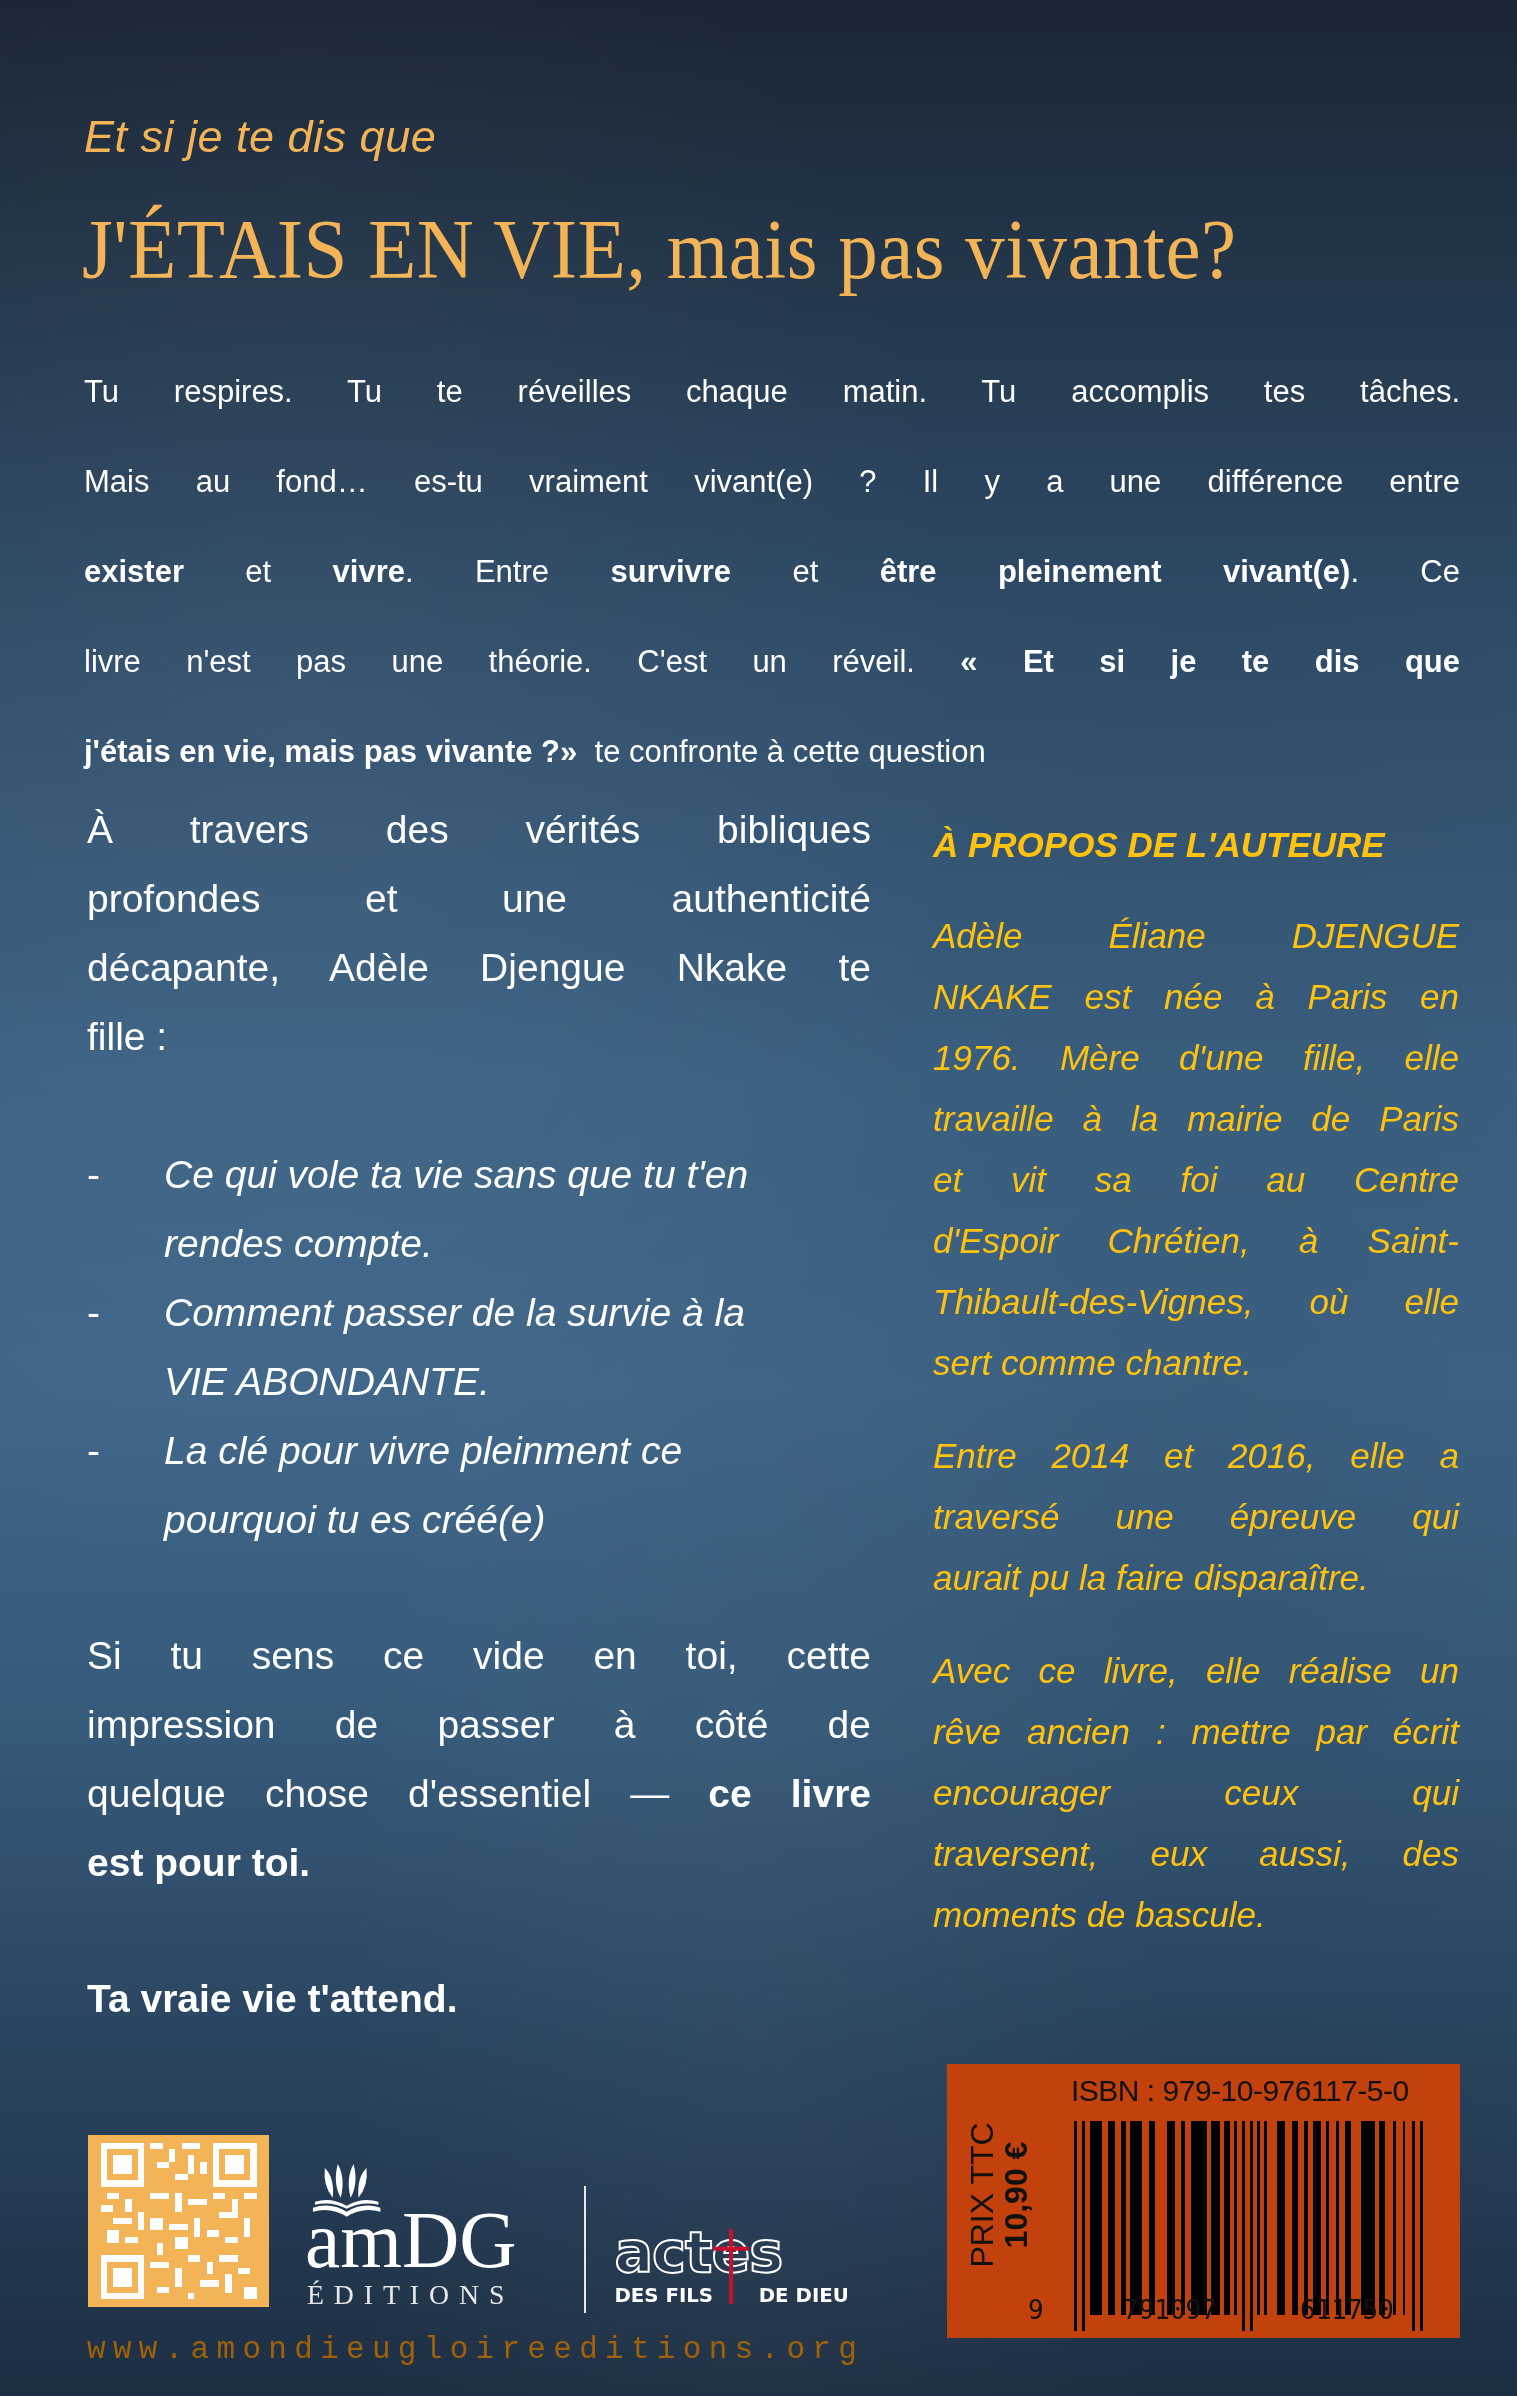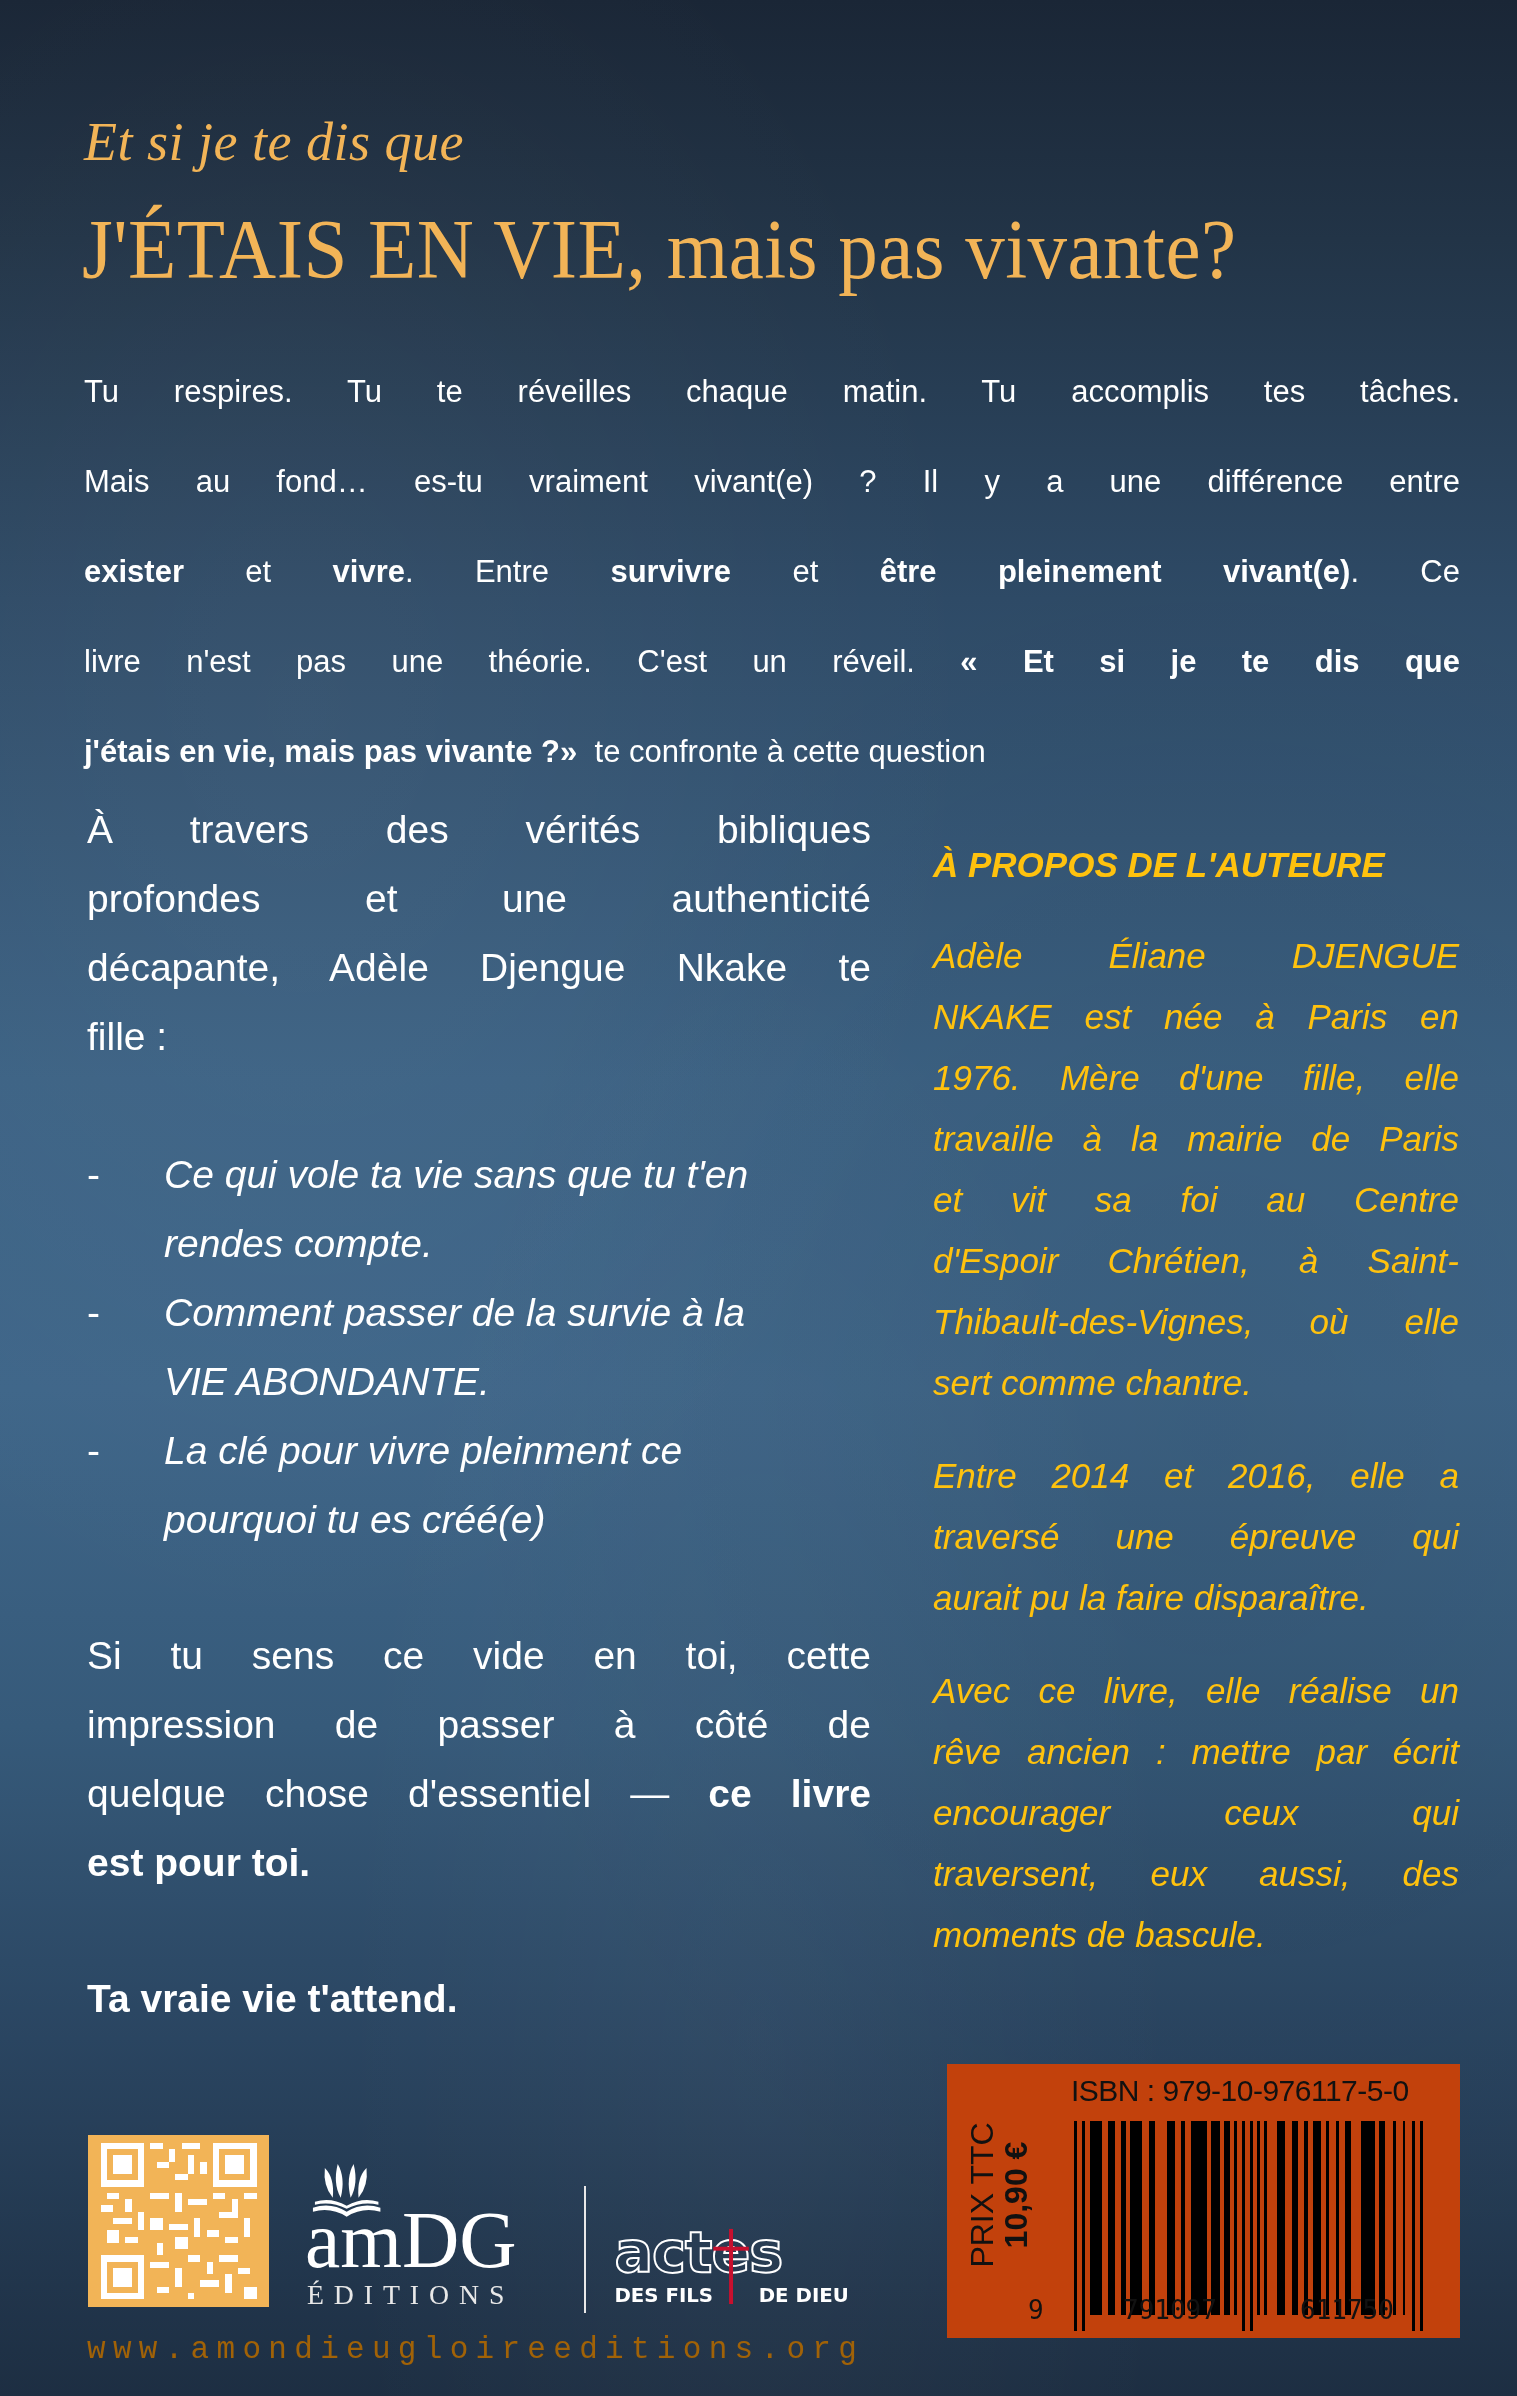--- a/index.html
+++ b/index.html
@@ -13,22 +13,22 @@
     position:absolute; inset:0; pointer-events:none;
     background:
       radial-gradient(ellipse at 20% 30%, rgba(255,255,255,0.04), transparent 40%),
       radial-gradient(ellipse at 80% 60%, rgba(0,0,0,0.08), transparent 45%),
       radial-gradient(ellipse at 50% 85%, rgba(255,255,255,0.03), transparent 40%);
   }
   .abs { position:absolute; }
 
   .title-pre {
     left:84px; top:111px;
-    font-family:Liberation Serif, serif; font-style:italic;
-    font-size:54px; color:#f2b457; letter-spacing:0.5px;
+    font-family:Liberation Sans, sans-serif; font-style:italic;
+    font-size:45px; color:#f2b457; letter-spacing:0.5px;
     white-space:nowrap;
   }
   .title-main {
     left:82px; top:200px;
     font-family:"Liberation Serif", serif;
     font-size:85px; color:#f2b457; white-space:nowrap;
     transform:scaleX(0.93); transform-origin:left top;
     letter-spacing:0.5px;
   }
 
@@ -47,21 +47,21 @@
   }
   .left-col .jline { display:block; text-align:justify; text-align-last:justify; white-space:nowrap; }
   .left-col .pline { display:block; white-space:nowrap; }
   .bullet { display:flex; font-style:italic; }
   .bullet .dash { width:77px; font-style:normal; flex:none; }
   .bullet .btext { flex:1; }
   .gap { height:69px; }
   .left-col b { font-weight:bold; }
 
   .right-col {
-    left:933px; top:834px; width:526px;
+    left:933px; top:814px; width:526px;
     color:#ffc20e; font-style:italic;
     font-size:35px; line-height:61px;
   }
   .right-col .heading { font-weight:bold; font-size:35px; margin-bottom:30px; display:block; white-space:nowrap; }
   .right-col .jline { display:block; text-align:justify; text-align-last:justify; white-space:nowrap; }
   .right-col .pline { display:block; white-space:nowrap; }
   .right-col .para { margin-bottom:32px; }
 
   .qr {
     left:88px; top:2135px; width:181px; height:172px;

